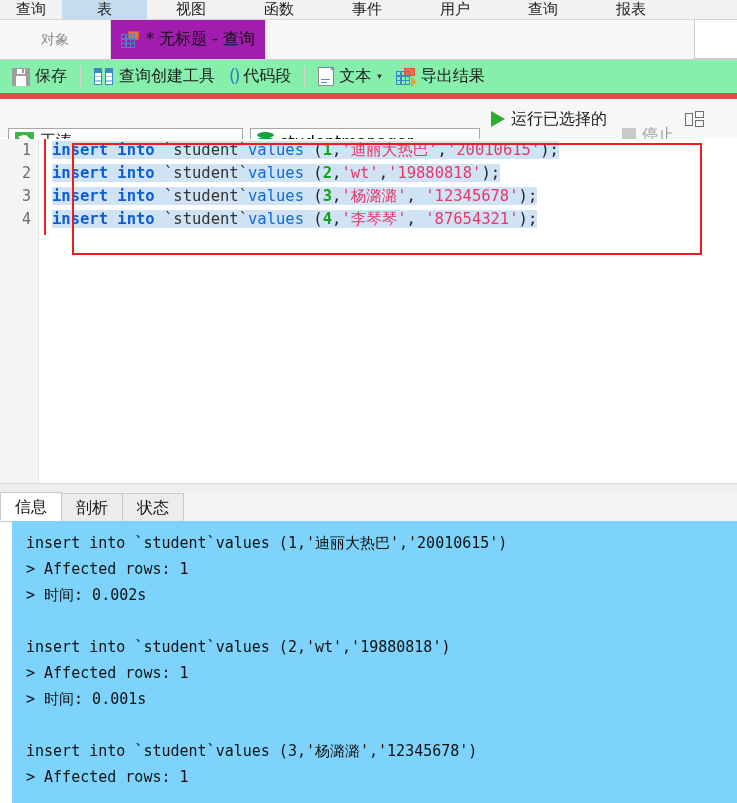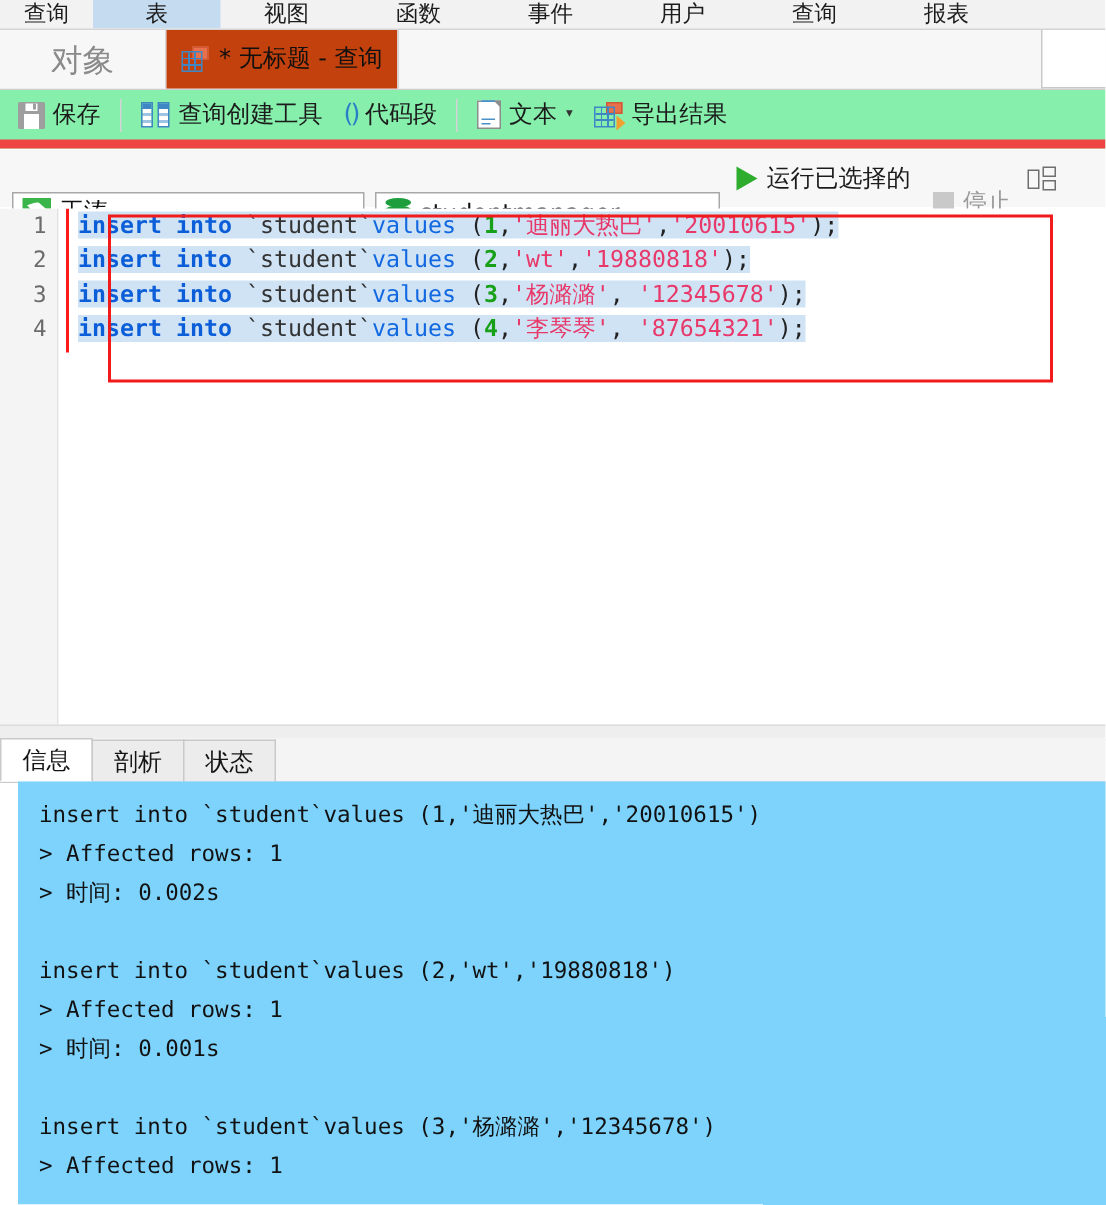--- a/index.html
+++ b/index.html
@@ -58,40 +58,40 @@
     background: #f7f7f7;
     border-bottom: 1px solid #cfcfcf;
     display: flex;
     align-items: stretch;
   }
   .objects-label {
     width: 110px;
     display: flex;
     align-items: center;
     justify-content: center;
-    font-size: 21px;
+    font-size: 14px;
     color: #8a8a8a;
     font-family: "DejaVu Sans", sans-serif;
     border-right: 1px solid #d7d7d7;
     background: #f7f7f7;
   }
   .doctab {
     display: flex;
     align-items: center;
     gap: 6px;
     padding: 0 10px;
     background: #f7f7f7;
     border-right: 1px solid #d7d7d7;
     font-size: 16px;
     font-family: "DejaVu Sans", sans-serif;
     cursor: default;
     white-space: nowrap;
   }
   .doctab.inactive { color: #7d7d7d; }
-  .doctab.active { color: #101010; background: #c2410c; border-right: none; justify-content: space-between;}
+  .doctab.active { color: #101010; background: #a21caf; border-right: none; justify-content: space-between;}
   .doctab-filler {
     flex: 1;
     background: #f7f7f7;
     border-left: 1px solid #d7d7d7;
   }
   .doctab-empty-box {
     width: 42px;
     background: #ffffff;
     border-left: 1px solid #c8c8c8;
     border-bottom: 1px solid #c8c8c8;

